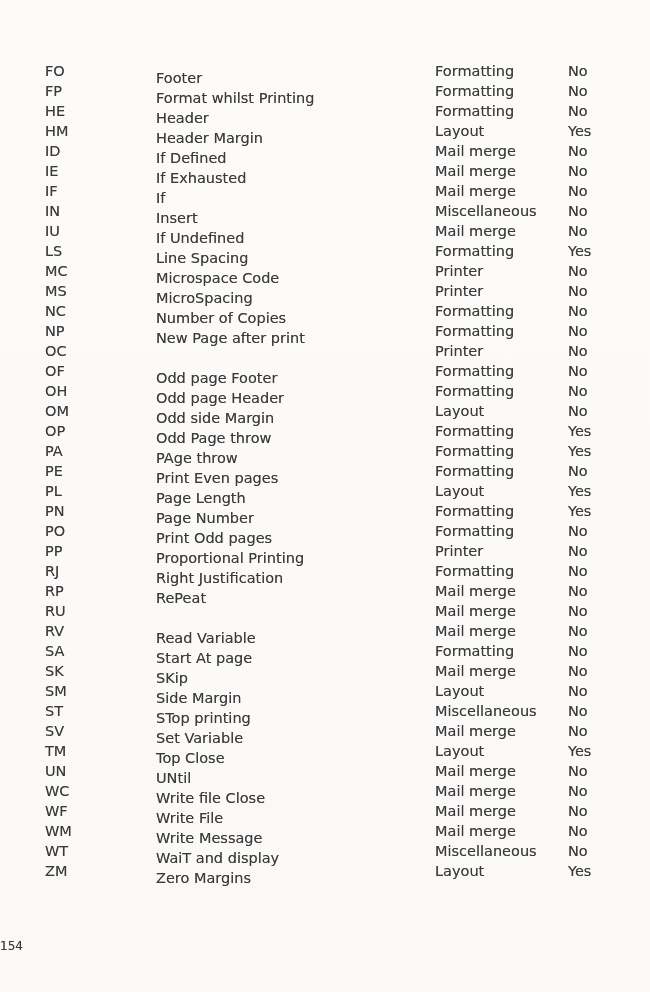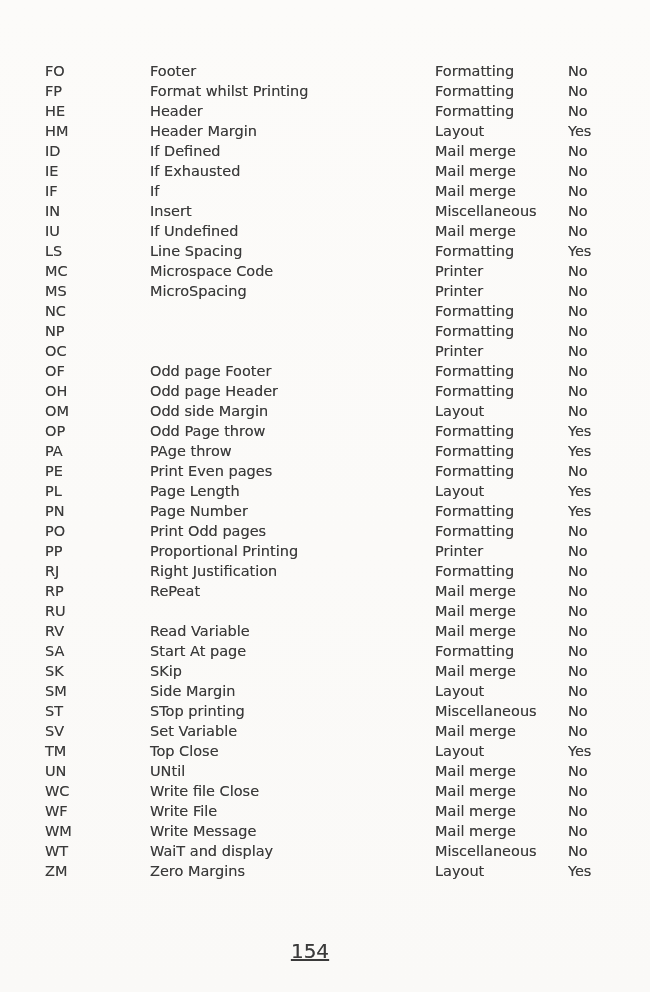--- a/index.html
+++ b/index.html
@@ -28,33 +28,31 @@
     line-height: 20px;
     white-space: nowrap;
     
     text-shadow: 0 0 0.4px rgba(58,58,58,0.55);
   }
   .cell {
     position: absolute;
     top: 0;
   }
   .cell-code        { left: 45px;  }
-  .cell-description { left: 150px; }
+  .cell-description { left: 156px; margin-top: 7px; }
   .cell-category    { left: 435px; }
   .cell-embedded    { left: 568px; text-align: center; }
   .page-number {
     position: absolute;
     top: 939px;
     left: 0;
     width: 620px;
-    text-align: center;
-    font-size: 20px;
+    font-size: 12px;
     color: #3a3a3a;
     text-shadow: 0 0 0.4px rgba(58,58,58,0.55);
-    text-decoration: underline;
   }
 </style>
 </head>
 <body>
 
 <div class="page">
 
   <div class="command-table" id="command-table">
     <div class="row">
       <span class="cell cell-code">FO</span>
@@ -135,26 +133,28 @@
 
     <div class="row">
       <span class="cell cell-code">MS</span>
       <span class="cell cell-description">MicroSpacing</span>
       <span class="cell cell-category">Printer</span>
       <span class="cell cell-embedded">No</span>
     </div>
 
     <div class="row">
       <span class="cell cell-code">NC</span>
+      <span class="cell cell-description">Number of Copies</span>
       <span class="cell cell-category">Formatting</span>
       <span class="cell cell-embedded">No</span>
     </div>
 
     <div class="row">
       <span class="cell cell-code">NP</span>
+      <span class="cell cell-description">New Page after print</span>
       <span class="cell cell-category">Formatting</span>
       <span class="cell cell-embedded">No</span>
     </div>
 
     <div class="row">
       <span class="cell cell-code">OC</span>
       <span class="cell cell-category">Printer</span>
       <span class="cell cell-embedded">No</span>
     </div>
 

